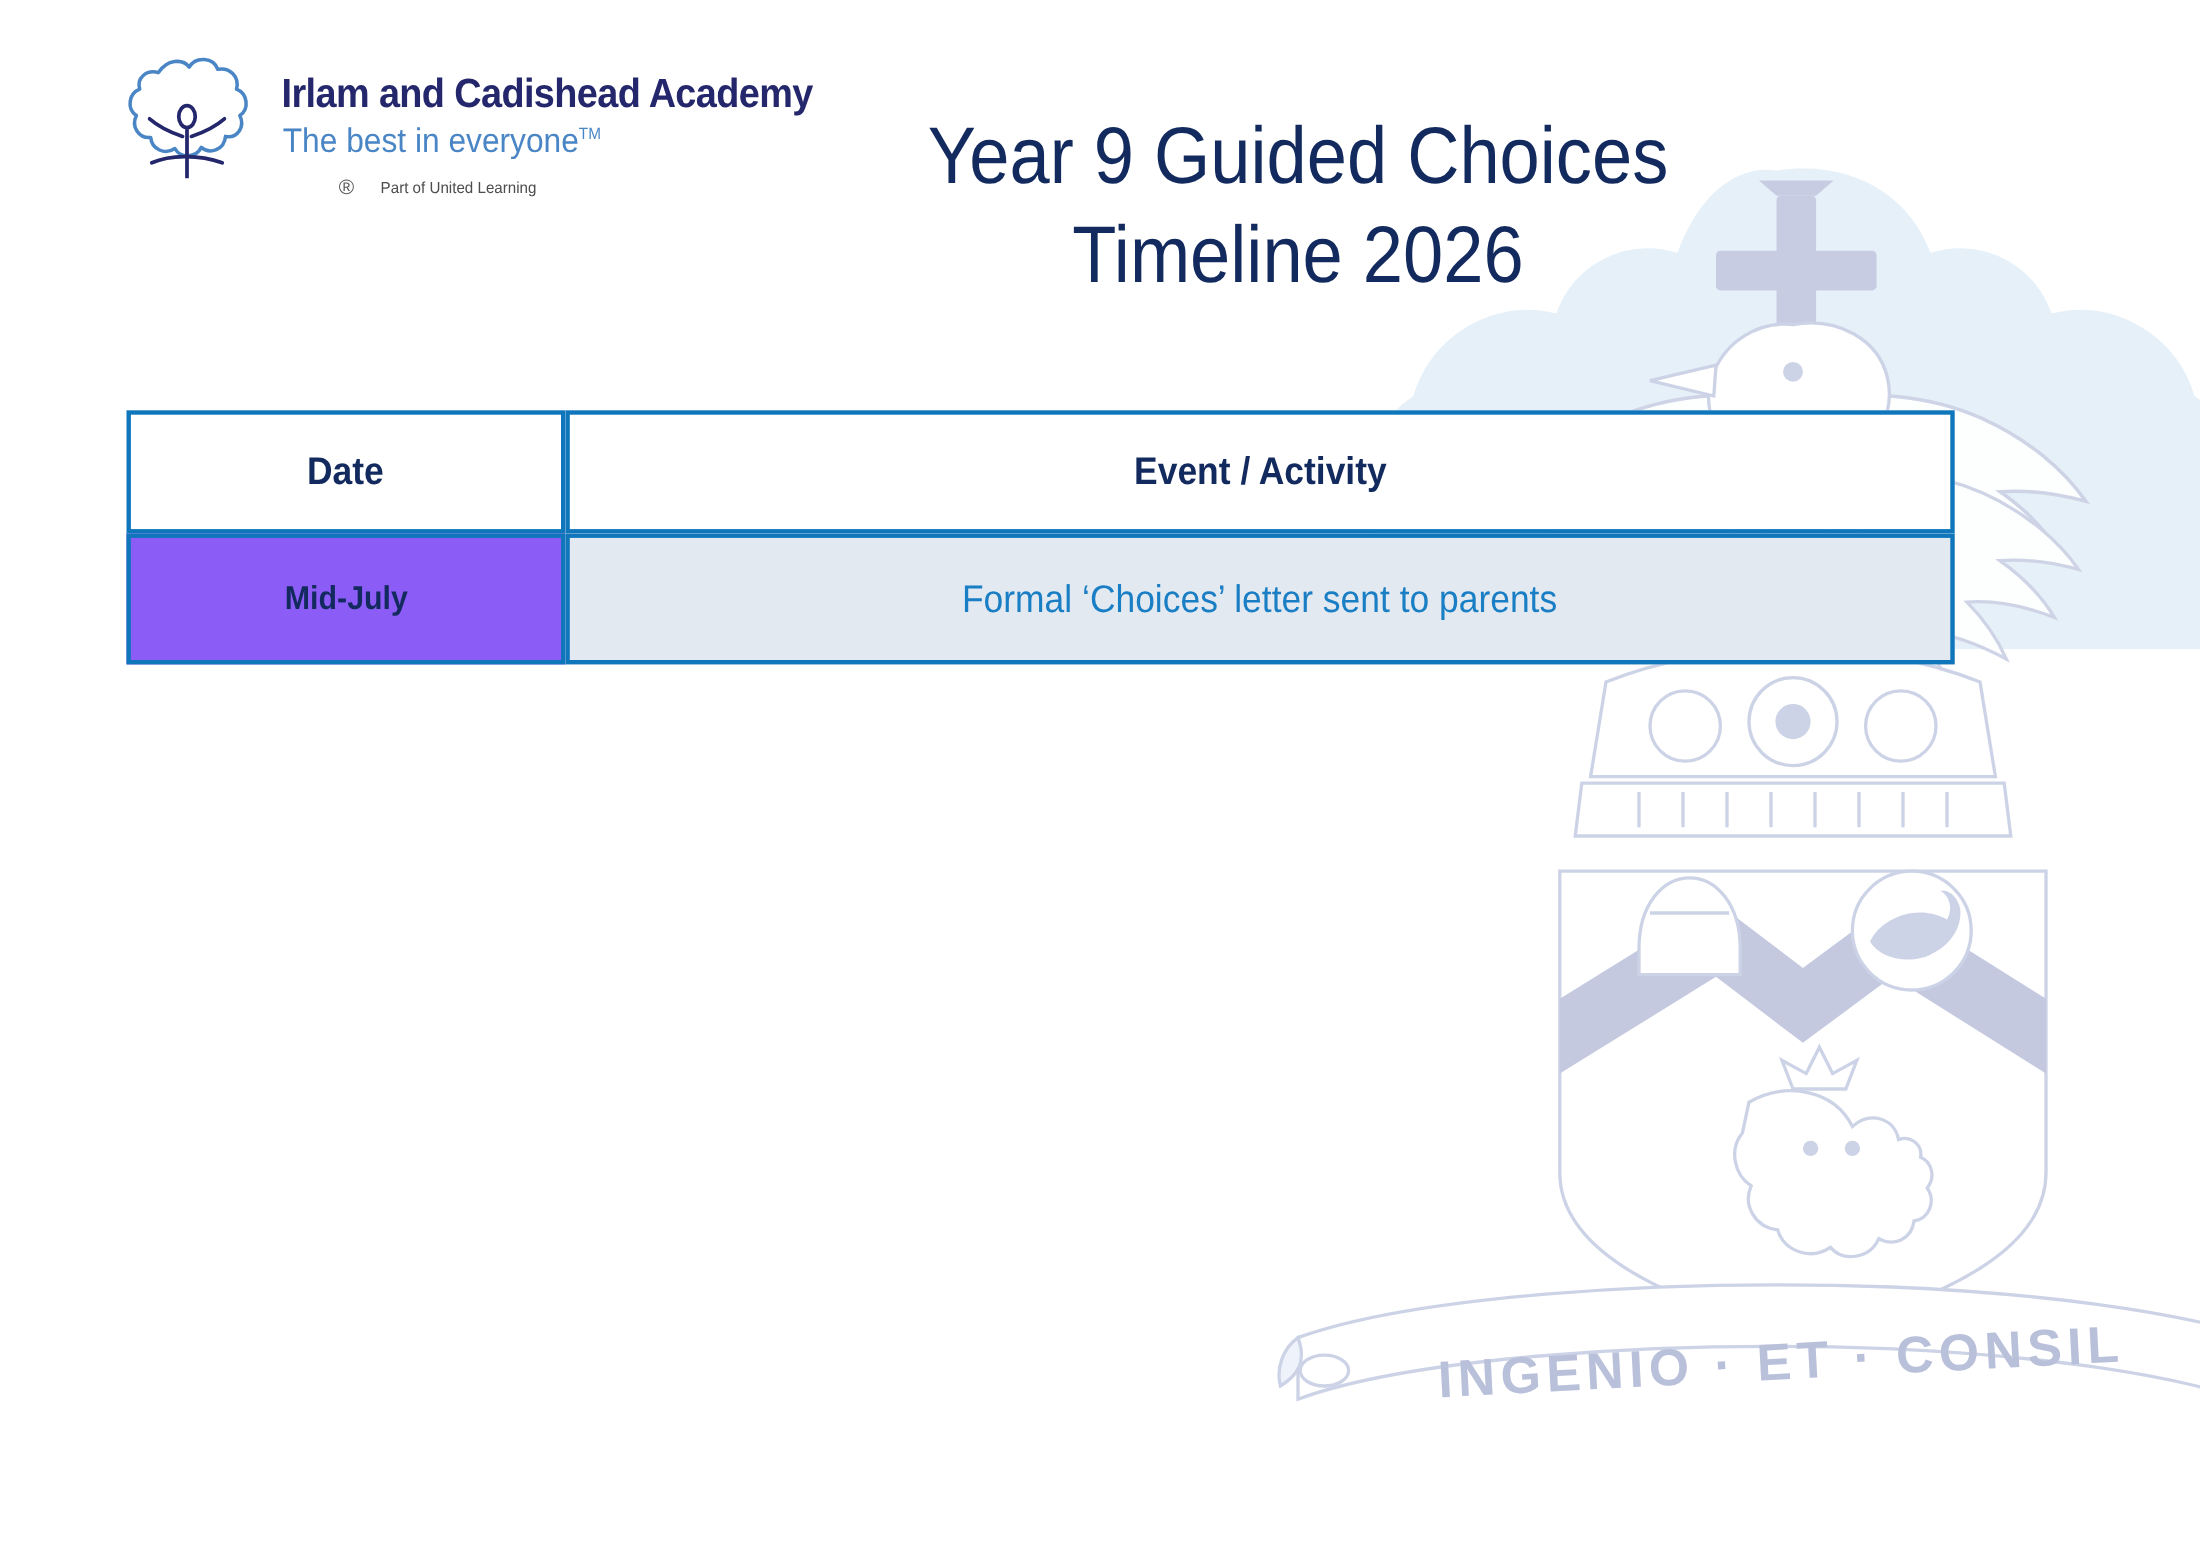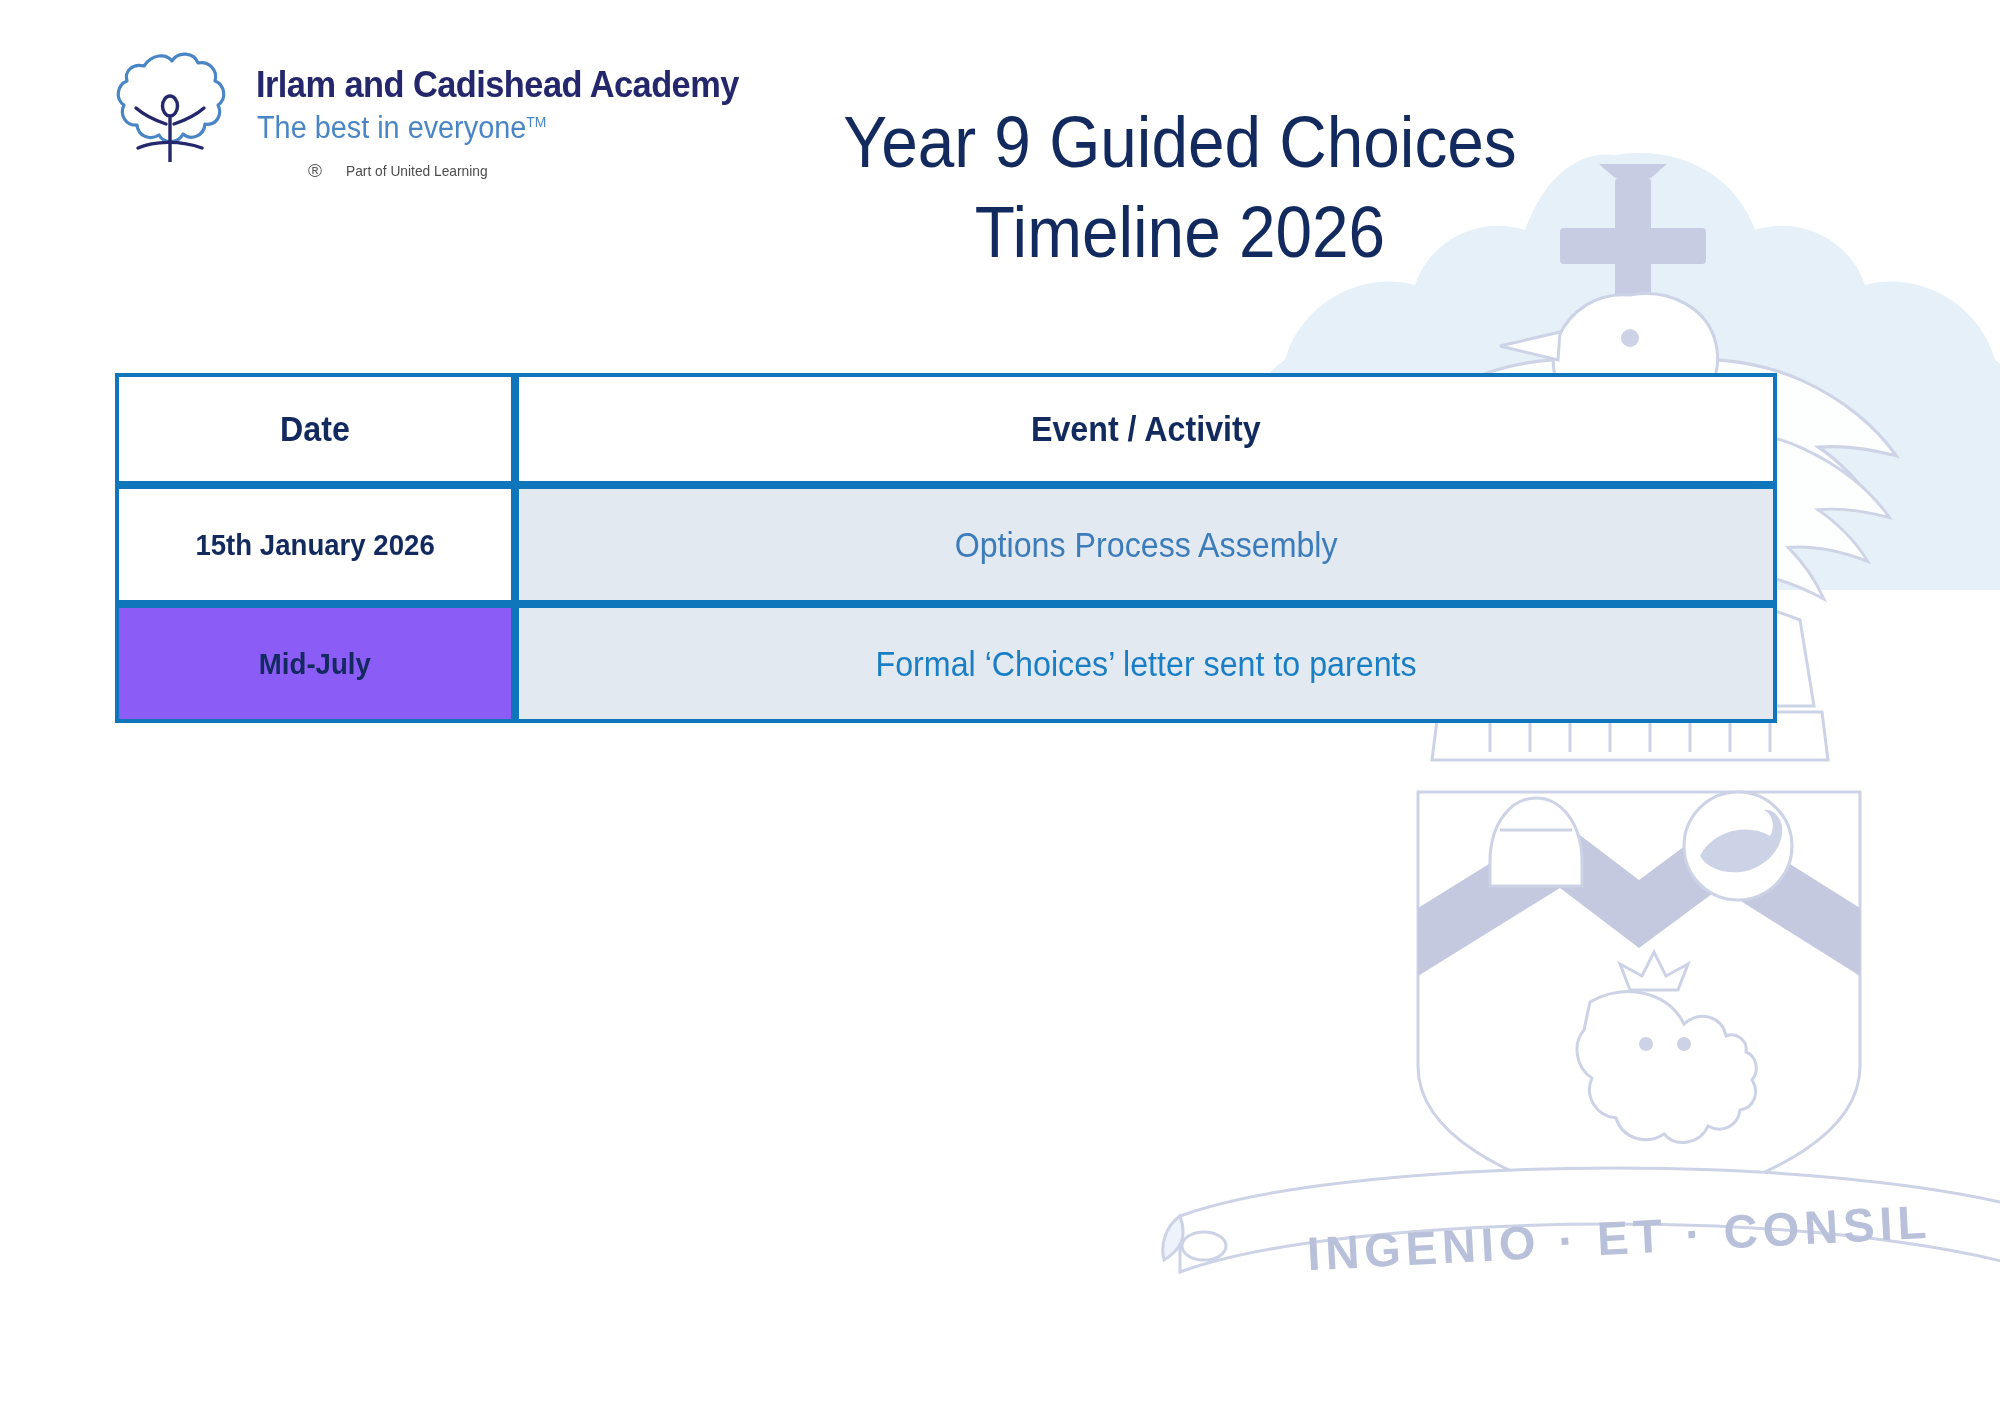--- a/index.html
+++ b/index.html
@@ -247,28 +247,20 @@
       <th class="col-date" style="border-color: rgb(15, 118, 188);">
         <span class="hdr-text">Date</span>
       </th>
       <th class="col-event" style="border-color: rgb(15, 118, 188);">
         <span class="hdr-text">Event / Activity</span>
       </th>
     </tr>
   </thead>
   <tbody>
     <tr>
-      <td class="row-date" style="border-color: rgb(15, 118, 188); background: rgb(255, 255, 255);">
-        <span class="date-text">15th January 2026</span>
-      </td>
-      <td class="row-event" style="border-color: rgb(15, 118, 188); background: rgb(226, 233, 241);">
-        <span class="event-text" style="color: rgb(61, 124, 186);">Options Process Assembly</span>
-      </td>
-    </tr>
-    <tr>
       <td class="row-date" style="border-color: rgb(15, 118, 188); background: #8b5cf6;">
         <span class="date-text">Mid-July</span>
       </td>
       <td class="row-event" style="border-color: rgb(15, 118, 188); background: rgb(226, 233, 241);">
         <span class="event-text" style="color: rgb(26, 126, 196);">Formal ‘Choices’ letter sent to parents</span>
       </td>
     </tr>
   </tbody>
 </table>
 

